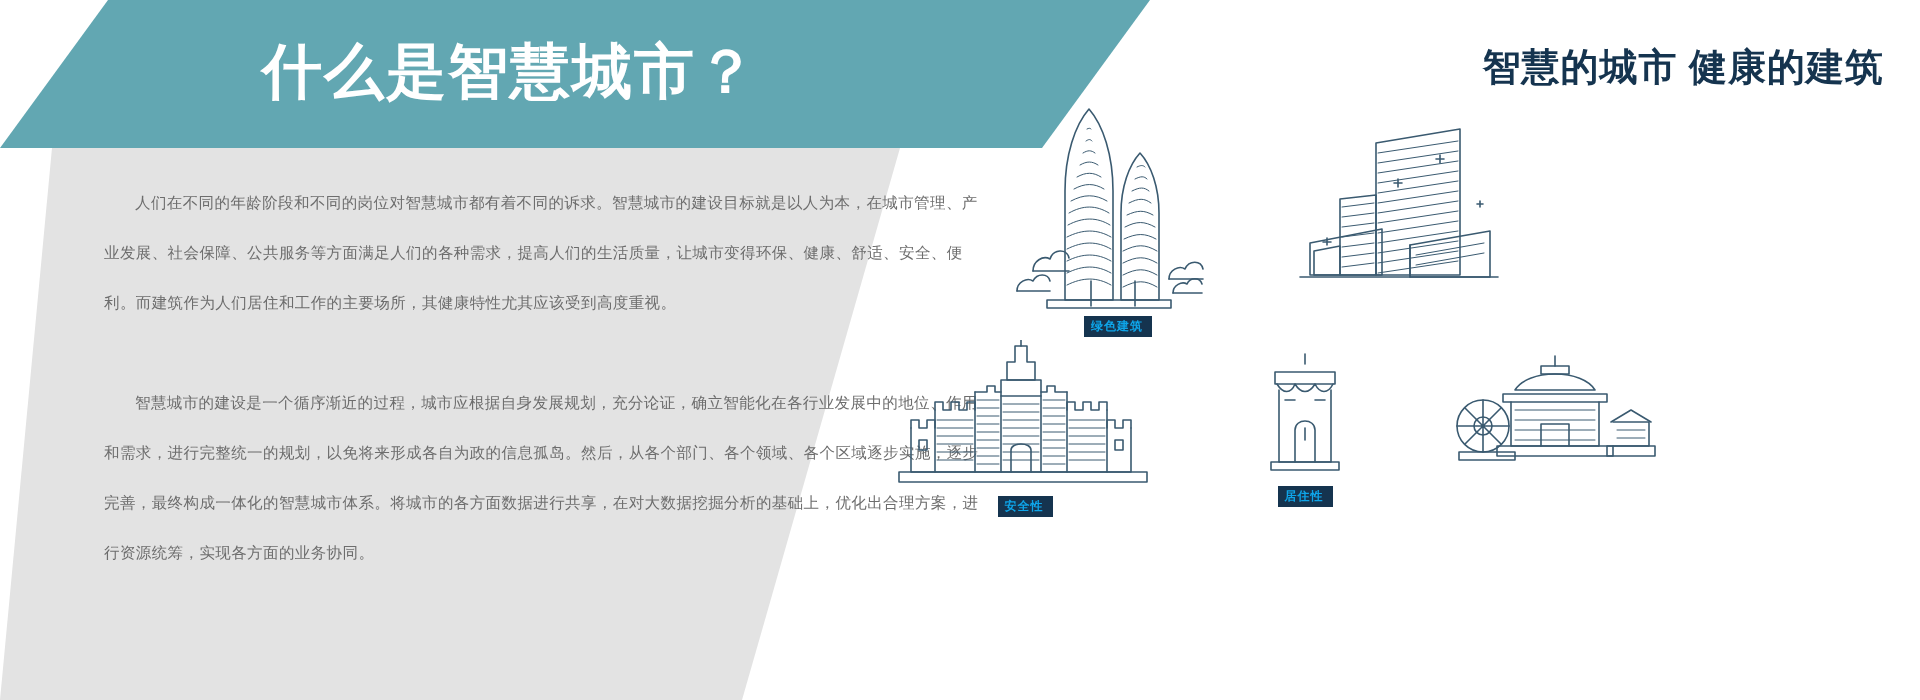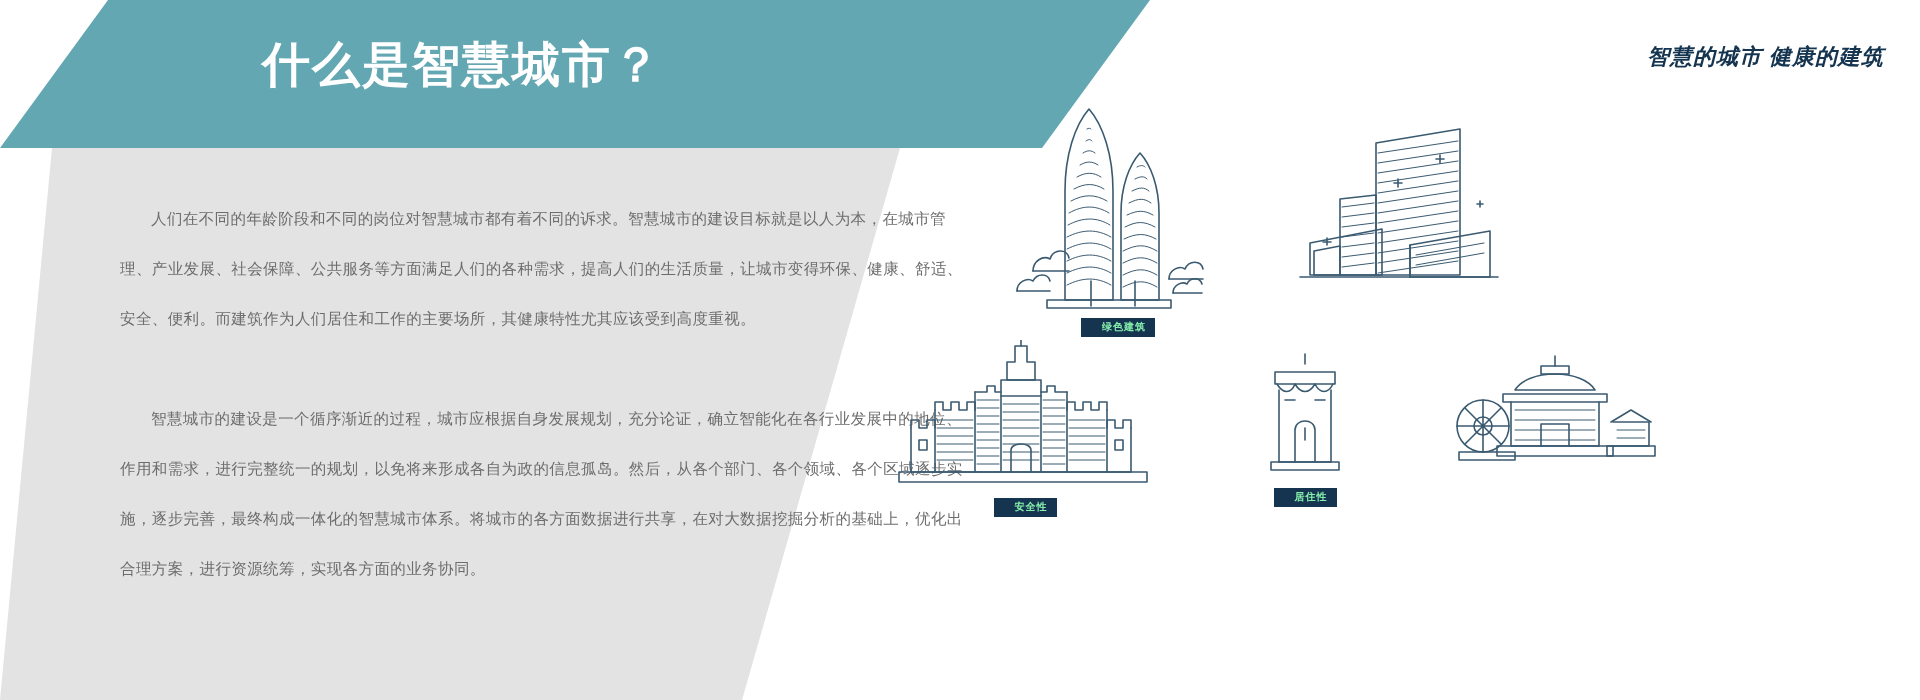--- a/index.html
+++ b/index.html
@@ -16,74 +16,73 @@
     position:absolute;
     left:0;top:0;
     width:1150px;height:148px;
     background:#62a7b2;
     clip-path:polygon(108px 0, 1150px 0, 1042px 148px, 0 148px);
     -webkit-clip-path:polygon(108px 0, 1150px 0, 1042px 148px, 0 148px);
   }
   #page-title{
     position:absolute;
     left:262px;top:36px;
-    font-size:48px;
+    font-size:60px;
     font-weight:bold;
     color:#ffffff;
     letter-spacing:2px;
     line-height:1.2;
     white-space:nowrap;
   }
   #headline{
     position:absolute;
     right:36px;top:42px;
-    font-size:22px;
+    font-size:38px;
     font-weight:bold;
     color:#15344f;
     letter-spacing:1px;
     white-space:nowrap;
-    font-style:italic;
   }
 
   
   #body-panel{
     position:absolute;
     left:0;top:148px;
     width:900px;height:552px;
     background:#e3e3e3;
     clip-path:polygon(52px 0, 900px 0, 742px 552px, 0 552px);
     -webkit-clip-path:polygon(52px 0, 900px 0, 742px 552px, 0 552px);
   }
   #body-text{
     position:absolute;
     left:104px;top:178px;
     width:880px;
     color:#6d6d6d;
     font-size:15.5px;
     line-height:50px;
     letter-spacing:0.4px;
   }
-  #body-text p{margin:16px;text-indent:2em;}
+  #body-text p{margin:0;text-indent:2em;}
   #body-text p.para-2{margin-top:50px;}
 
   
   #illustrations{
     position:absolute;
     left:900px;top:95px;
     width:1020px;height:530px;
   }
   .illu-cell{position:absolute;text-align:center;}
   .illu-art{display:block;margin:0 auto;}
   .illu-label{
     display:inline-block;
     background:#15344f;
-    color:#86efac;
-    font-size:10px;
+    color:#0ea5e9;
+    font-size:12px;
     font-weight:bold;
-    padding:4px 9px 5px 21px;
+    padding:4px 9px 5px 7px;
     letter-spacing:1px;
     line-height:1;
     white-space:nowrap;
   }
 
   
   #cell-green   {left:68px;  top:0px;   width:300px;}
   #cell-health  {left:345px; top:30px;  width:300px;}
   #cell-safety  {left:-40px; top:245px; width:330px;}
   #cell-living  {left:255px; top:255px; width:300px;}

